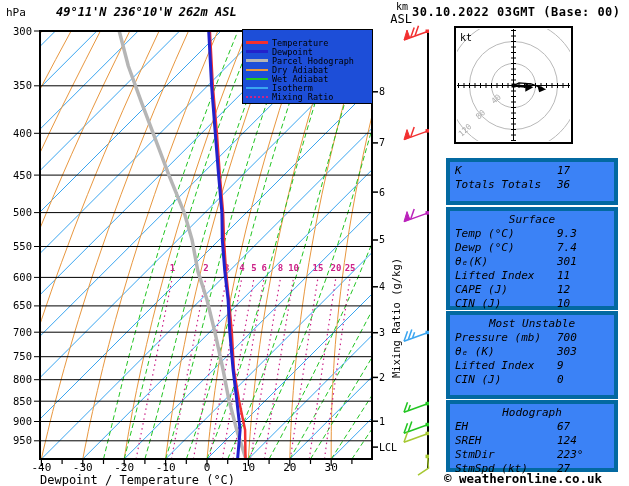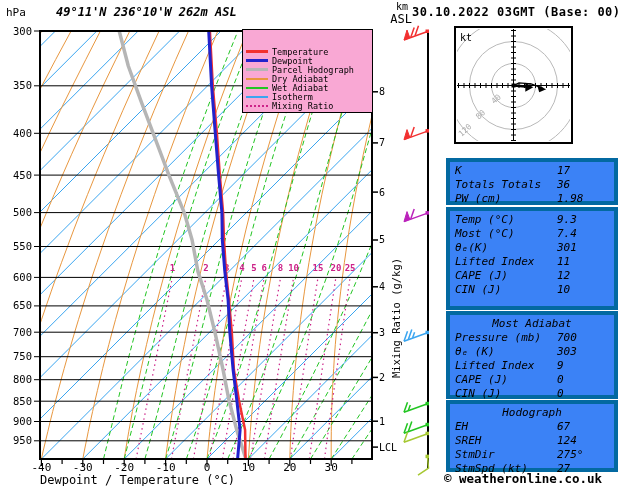--- a/index.html
+++ b/index.html
@@ -6,21 +6,21 @@
   #wrap{position:relative;width:629px;height:486px;background:#fff;color:#000;
         font-family:"DejaVu Sans Mono",monospace;overflow:hidden;}
   #chart-svg{position:absolute;left:0;top:0;z-index:1;}
   .abs{position:absolute;z-index:4;white-space:nowrap;}
   #hpa-label{left:6px;top:6px;font-size:11px;}
   #main-title{left:56px;top:5px;font-size:12px;font-weight:bold;font-style:italic;}
   #km-label{left:378px;top:1px;width:30px;text-align:right;font-size:10px;}
   #asl-label{left:382px;top:12px;width:30px;text-align:right;font-size:12px;}
   #date-title{left:412px;top:5px;font-size:12px;font-weight:bold;letter-spacing:0.5px;}
   #legend{position:absolute;left:242px;top:29px;width:129px;height:64px;z-index:5;
-          background:#f9a8d4;border:1px solid #000;padding-top:18px;}
+          background:#1d4ed8;border:1px solid #000;padding-top:9px;}
   .lrow{height:9px;line-height:9px;font-size:8.5px;white-space:nowrap;}
   .sw{display:inline-block;width:22px;height:0;margin:0 4px 2px 3px;vertical-align:middle;}
   #xaxis-label{left:40px;top:473px;width:332px;text-align:left;font-size:12px;}
   #mixing-label{left:396px;top:318px;transform:translate(-50%,-50%) rotate(-90deg);
                 font-size:10.5px;}
   .panel{position:absolute;left:446px;width:172px;border:4px solid #0369a1;z-index:4;
          background:#3b82f6;padding:2px 0 0 5px;font-size:11px;box-sizing:border-box;font-style:italic;}
   .prow{height:14px;line-height:14px;white-space:nowrap;}
   .phead{height:14px;line-height:14px;text-align:center;padding-right:5px;}
   .pl{display:inline-block;width:102px;}
@@ -348,43 +348,42 @@
     <div class="lrow"><span class="sw" style="border-top: 2px solid rgb(58, 165, 240);"></span><span>Isotherm</span></div>
     <div class="lrow"><span class="sw" style="border-top: 2px dotted rgb(204, 34, 136);"></span><span>Mixing Ratio</span></div>
   </div>
 
   <div class="abs" id="xaxis-label">Dewpoint / Temperature (°C)</div>
   <div class="abs" id="mixing-label">Mixing Ratio (g/kg)</div>
 
   <div class="panel" id="panel-stats">
     <div class="prow"><span class="pl">K</span><span class="pv">17</span></div>
     <div class="prow"><span class="pl">Totals Totals</span><span class="pv">36</span></div>
-    <div class="prow"><span class="pl">PW (cm)</span><span class="pv">1.98</span></div>
   </div>
 
   <div class="panel" id="panel-surface">
+    <div class="phead">Surface</div>
     <div class="prow"><span class="pl">Temp (°C)</span><span class="pv">9.3</span></div>
-    <div class="prow"><span class="pl">Most (°C)</span><span class="pv">7.4</span></div>
+    <div class="prow"><span class="pl">Dewp (°C)</span><span class="pv">7.4</span></div>
     <div class="prow"><span class="pl">θₑ(K)</span><span class="pv">301</span></div>
     <div class="prow"><span class="pl">Lifted Index</span><span class="pv">11</span></div>
     <div class="prow"><span class="pl">CAPE (J)</span><span class="pv">12</span></div>
     <div class="prow"><span class="pl">CIN (J)</span><span class="pv">10</span></div>
   </div>
 
   <div class="panel" id="panel-mu">
-    <div class="phead">Most Adiabat</div>
+    <div class="phead">Most Unstable</div>
     <div class="prow"><span class="pl">Pressure (mb)</span><span class="pv">700</span></div>
     <div class="prow"><span class="pl">θₑ (K)</span><span class="pv">303</span></div>
     <div class="prow"><span class="pl">Lifted Index</span><span class="pv">9</span></div>
-    <div class="prow"><span class="pl">CAPE (J)</span><span class="pv">0</span></div>
     <div class="prow"><span class="pl">CIN (J)</span><span class="pv">0</span></div>
   </div>
 
   <div class="panel" id="panel-hodo">
     <div class="phead">Hodograph</div>
     <div class="prow"><span class="pl">EH</span><span class="pv">67</span></div>
     <div class="prow"><span class="pl">SREH</span><span class="pv">124</span></div>
-    <div class="prow"><span class="pl">StmDir</span><span class="pv">275°</span></div>
+    <div class="prow"><span class="pl">StmDir</span><span class="pv">223°</span></div>
     <div class="prow"><span class="pl">StmSpd (kt)</span><span class="pv">27</span></div>
   </div>
 
   <div class="abs" id="copyright">© weatheronline.co.uk</div>
 </div>
 
 </body></html>

